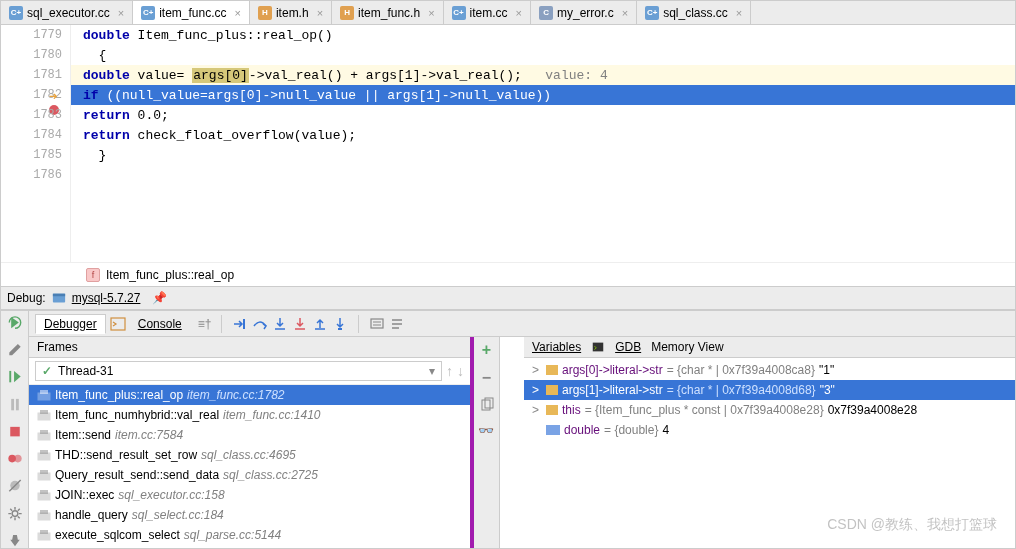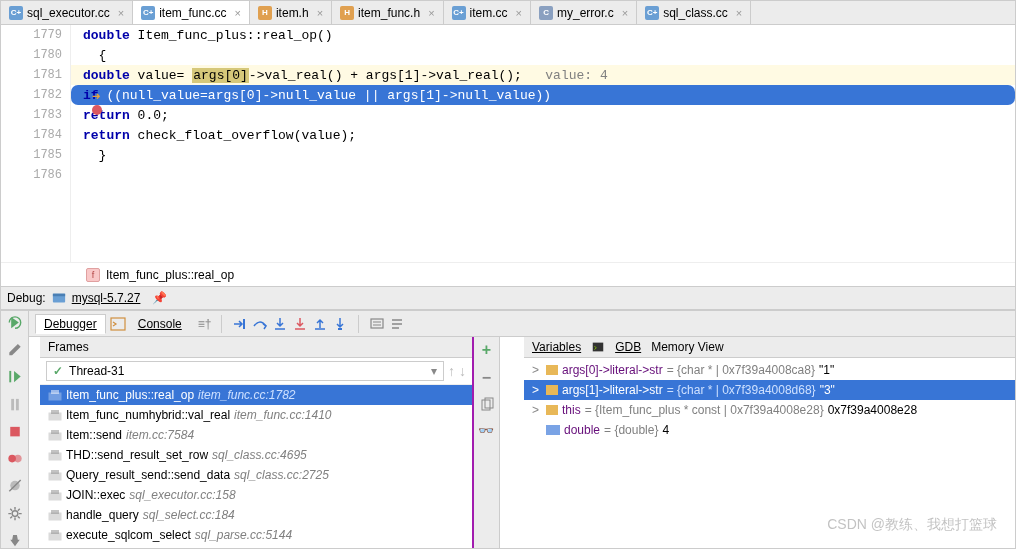--- a/index.html
+++ b/index.html
@@ -3,48 +3,48 @@
 <meta charset="utf-8">
 <style>
 * { margin: 0; padding: 0; box-sizing: border-box; }
 body { font-family: "Segoe UI", Arial, sans-serif; font-size: 12px; background: #fff; color: #000; }
 .root { width: 1016px; height: 549px; display: flex; flex-direction: column; border: 1px solid #ccc; overflow: hidden; }
 .tabs { display: flex; background: #ececec; border-bottom: 1px solid #ccc; height: 24px; align-items: stretch; }
 .tab { display: flex; align-items: center; padding: 0 8px; gap: 4px; border-right: 1px solid #ccc; cursor: pointer; white-space: nowrap; font-size: 12px; }
 .tab.active { background: #fff; }
 .close-x { color: #999; font-size: 11px; margin-left: 4px; }
 .editor-area { display: flex; flex: 1; min-height: 0; background: #fff; }
-.gutter { width: 70px; flex-shrink: 0; background: #fff; border-right: 1px solid #eee; padding-left: 43px; }
+.gutter { width: 70px; flex-shrink: 0; background: #fff; border-right: 1px solid #eee; }
 .gutter-line { height: 20px; display: flex; align-items: center; justify-content: flex-end; color: #aaa; padding-right: 8px; position: relative; font-family: "Consolas","Courier New",monospace; font-size: 12px; }
 .bp { position: absolute; left: 48px; width: 14px; height: 14px; }
 .arrow-bp { color: #e9a23b; font-size: 14px; }
 .red-bp { width: 10px; height: 10px; background: #db5860; border-radius: 50%; display:inline-block; }
 .code { flex: 1; font-family: "Consolas","Courier New",monospace; font-size: 13px; }
 .code-line { height: 20px; display: flex; align-items: center; padding-left: 12px; white-space: pre; }
-.code-line.sel { background: #3875d6; color: #fff; border-radius: 7px; }
+.code-line.sel { background: #3875d6; color: #fff; }
 .code-line.hl { background: #fffae3; }
 .kw { color: #0000aa; font-weight: bold; text-align: right; }
 .comment-inl { color: #808080; }
 .hl-token { background: #d6c87a; padding: 0 1px; }
 .crumb { background: #fff; border-top: 1px solid #eee; height: 24px; display: flex; align-items: center; padding-left: 85px; gap: 6px; }
 .crumb .fbox { width: 14px; height: 14px; background: #f9c8c8; border: 1px solid #e0a0a0; border-radius: 2px; display: flex; align-items: center; justify-content: center; font-size: 9px; color: #b04040; }
 .debug-hdr { background: #ececec; border-top: 1px solid #ccc; border-bottom: 1px solid #ccc; height: 24px; display: flex; align-items: center; padding: 0 6px; gap: 6px; }
 .run-icon { width: 14px; height: 14px; }
 .debug-body { flex: 1; display: flex; min-height: 0; border-top: 1px solid #ccc; }
 .debug-left-icons { width: 28px; background: #ececec; border-right: 1px solid #ccc; display: flex; flex-direction: column; align-items: center; padding-top: 4px; gap: 12px; }
 .dbg-icon { width: 16px; height: 16px; cursor: pointer; }
 .debug-main { flex: 1; display: flex; flex-direction: column; min-height: 0; }
 .toolbar { background: #ececec; border-bottom: 1px solid #ccc; height: 26px; display: flex; align-items: center; padding: 0 6px; gap: 4px; }
 .tool-tab { padding: 2px 8px; cursor: pointer; }
 .tool-tab.active { background: #fff; border: 1px solid #ccc; border-bottom-color: #fff; margin-bottom: -1px; }
 .tool-tab.under { text-decoration: underline; }
 .sep { width: 1px; height: 18px; background: #ccc; margin: 0 6px; }
 .step-icon { width: 16px; height: 16px; cursor: pointer; }
 .panes { flex: 1; display: flex; min-height: 0; }
-.frames-pane { width: 445px; border-right: 2px solid #a21caf; display: flex; flex-direction: column; min-height: 0; padding-left: 11px; }
+.frames-pane { width: 445px; border-right: 4px solid #a21caf; display: flex; flex-direction: column; min-height: 0; }
 .pane-hdr { background: #ececec; border-bottom: 1px solid #ccc; padding: 3px 8px; font-weight: normal; display: flex; align-items: center; gap: 10px; }
 .pane-hdr.tabs-hdr { background: #ececec; }
 .thread-row { display: flex; align-items: center; padding: 3px 6px; gap: 4px; border-bottom: 1px solid #eee; }
 .thread-sel { flex: 1; border: 1px solid #ccc; padding: 2px 6px; display: flex; align-items: center; gap: 6px; }
 .check { color: #59a869; font-weight: bold; }
 .nav-arrow { color: #bbb; font-size: 14px; cursor: pointer; }
 .frames-list { flex: 1; overflow: auto; }
 .frame-item { padding: 3px 8px; display: flex; align-items: center; gap: 4px; cursor: pointer; white-space: nowrap; }
 .frame-item.sel { background: #3875d6; color: #fff; }
 .frame-item.sel .loc { color: #cde0ff; font-style: italic; }

